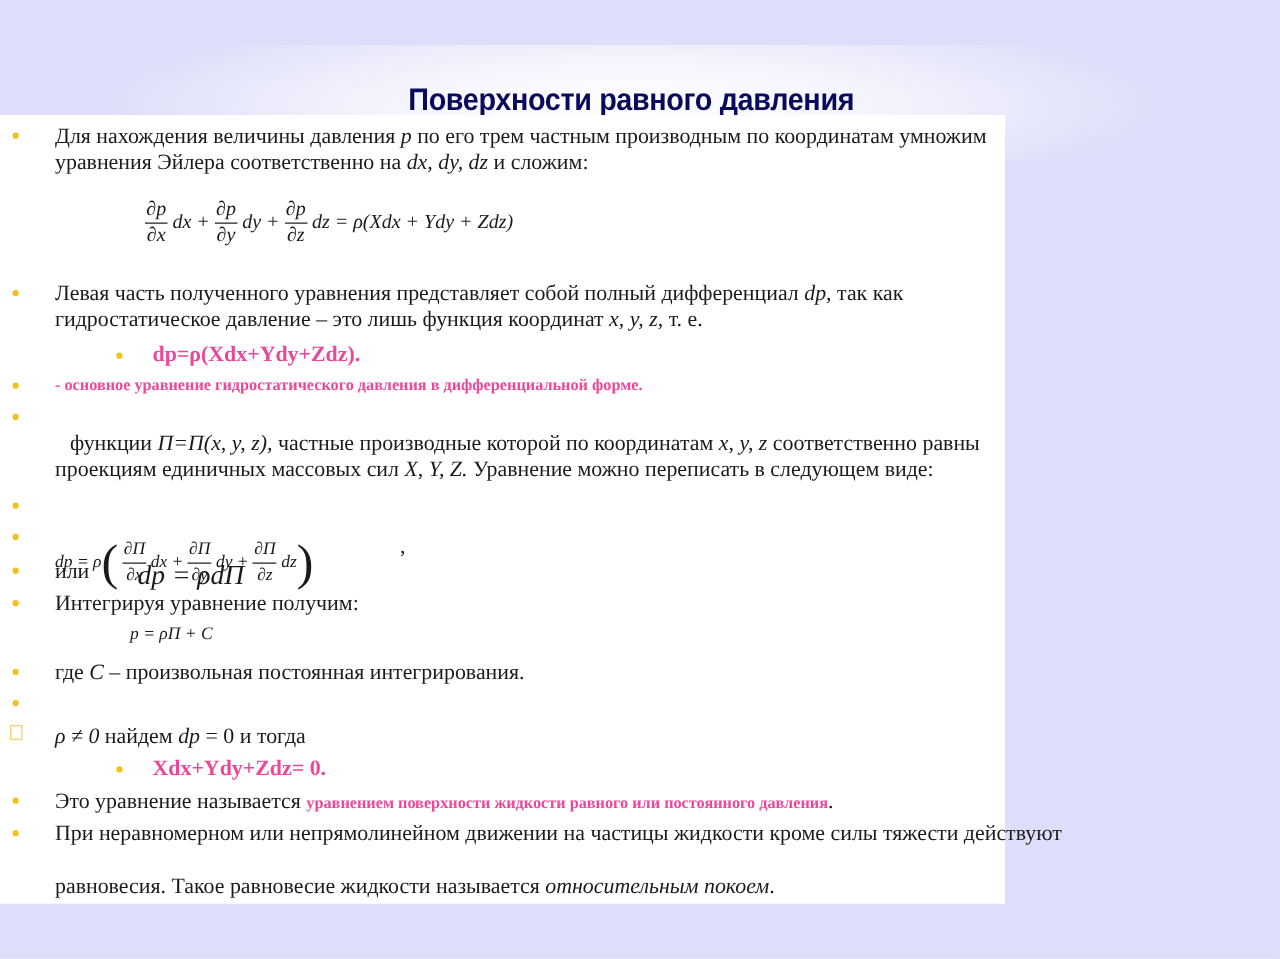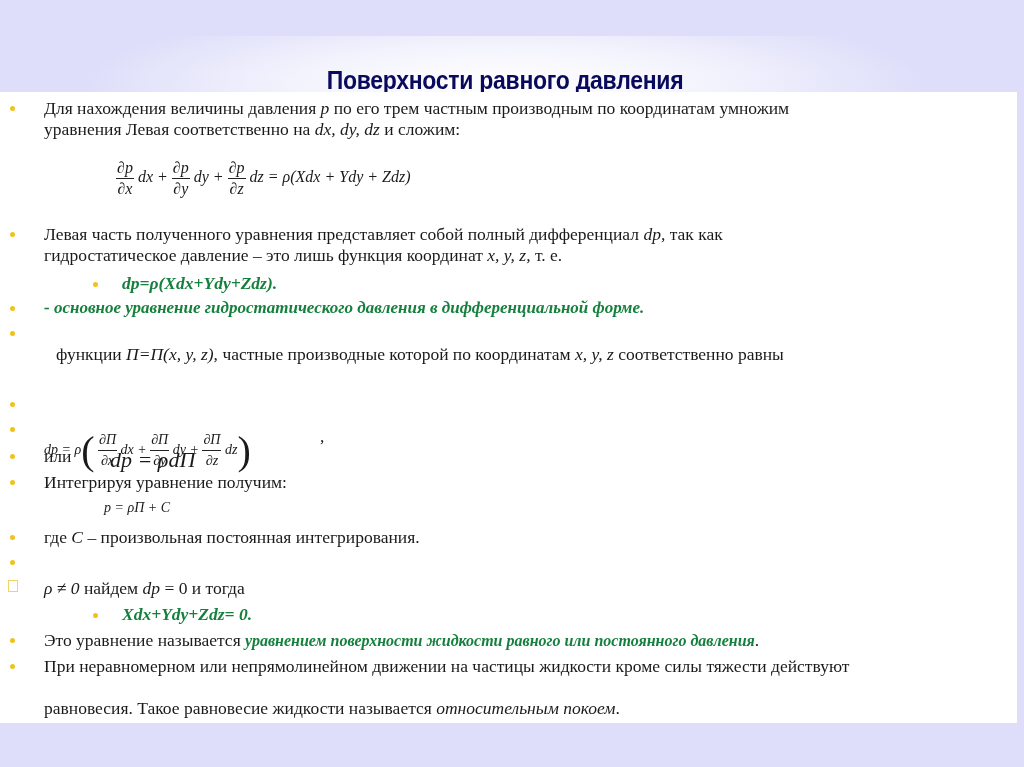--- a/index.html
+++ b/index.html
@@ -14,54 +14,54 @@
     background: radial-gradient(ellipse 420px 80px at 505px 48px, #ffffff 0%, #f3f3fd 50%, #dedefa 100%);
     margin-top: 36px;
   }
   .title {
     position: absolute; left: 0; top: 30px; width: 1010px; text-align: center;
     font-family: "Liberation Sans", sans-serif; font-weight: bold;
     font-size: 25px; color: #0a0a5c; letter-spacing: -0.3px;
     transform: scaleX(0.92);
   }
   .panel {
-    position: absolute; left: 0; top: 92px; width: 1017px; height: 631px;
+    position: absolute; left: 0; top: 92px; width: 804px; height: 631px;
     background: #ffffff;
   }
   .row { position: absolute; left: 0; font-size: 17.5px; color: #1a1a1a; line-height: 21px; white-space: nowrap; }
   .bullet {
     position: absolute; width: 5px; height: 5px; border-radius: 50%;
     background: #f2c21b;
   }
   .sqbullet {
     position: absolute; width: 10px; height: 12px; border: 1.5px solid #f2d36a; box-sizing: border-box;
   }
   i { font-style: italic; }
-  .blue { color: #15803d; font-weight: bold; font-style: italic; }
+  .blue { color: #ec4899; font-weight: bold; }
   .math { font-family: "Liberation Serif", serif; font-style: italic; }
   .frac { display: inline-block; vertical-align: middle; text-align: center; line-height: 20px; }
   .frac .num { display: block; border-bottom: 1px solid #222; padding: 0 1px; }
   .frac .den { display: block; }
   .big-paren { font-size: 40px; font-style: normal; vertical-align: middle; line-height: 40px; font-weight: 200; }
 </style>
 </head>
 <body>
 
 <div class="header">
   <div class="title">Поверхности равного давления</div>
 </div>
 
 <div class="panel">
 
   <div class="bullet" style="left:10px; top:14px;"></div>
   <div class="row" style="left:44px; top:6px;">
     <span>Для нахождения величины давления </span><i>p</i><span> по его трем частным производным по координатам умножим</span>
   </div>
   <div class="row" style="left:44px; top:27px;">
-    <span>уравнения Левая соответственно на </span><i>dx, dy, dz</i><span> и сложим:</span>
+    <span>уравнения Эйлера соответственно на </span><i>dx, dy, dz</i><span> и сложим:</span>
   </div>
 
   <div class="row math" style="left:116px; top:66px; font-size:16px;">
     <span class="frac"><span class="num">∂p</span><span class="den">∂x</span></span>
     <span>dx +</span>
     <span class="frac"><span class="num">∂p</span><span class="den">∂y</span></span>
     <span>dy +</span>
     <span class="frac"><span class="num">∂p</span><span class="den">∂z</span></span>
     <span>dz = ρ(Xdx + Ydy + Zdz)</span>
   </div>
@@ -71,25 +71,28 @@
     <span>гидростатическое давление – это лишь функция координат </span><i>x, y, z,</i><span> т. е.</span>
   </div>
   <div class="row" style="left:44px; top:132px;">
     <span>Левая часть полученного уравнения представляет собой полный дифференциал </span><i>dp,</i><span> так как</span>
   </div>
 
   <div class="bullet" style="left:93px; top:190px;"></div>
   <div class="row blue" style="left:122px; top:181px;">dp=ρ(Xdx+Ydy+Zdz).</div>
 
   <div class="bullet" style="left:10px; top:214px;"></div>
-  <div class="row blue" style="left:44px; top:205px; font-size:17px;">- основное уравнение гидростатического давления в дифференциальной форме.</div>
+  <div class="row blue" style="left:44px; top:205px; font-size:13px;">- основное уравнение гидростатического давления в дифференциальной форме.</div>
 
   <div class="bullet" style="left:10px; top:239px;"></div>
   <div class="row" style="left:56px; top:252px;">
     <span>функции </span><i>П=П(x, y, z),</i><span> частные производные которой по координатам </span><i>x, y, z</i><span>  соответственно равны</span>
+  </div>
+  <div class="row" style="left:44px; top:273px;">
+    <span>проекциям единичных массовых сил </span><i>X, Y, Z.</i><span> Уравнение можно переписать в следующем виде:</span>
   </div>
 
   <div class="bullet" style="left:10px; top:310px;"></div>
   <div class="bullet" style="left:10px; top:335px;"></div>
   <div class="row math" style="left:44px; top:302px; font-size:14px;margin-top:36px;">
     <span>dp = ρ</span><span class="big-paren">(</span>
     <span class="frac"><span class="num">∂П</span><span class="den">∂x</span></span>
     <span>dx +</span>
     <span class="frac"><span class="num">∂П</span><span class="den">∂y</span></span>
     <span>dy +</span>
@@ -116,21 +119,21 @@
   <div class="sqbullet" style="left:8px; top:488px;"></div>
   <div class="row" style="left:44px; top:486px;">
     <i>ρ ≠ 0</i><span> найдем </span><i>dp</i><span> = 0 и тогда</span>
   </div>
 
   <div class="bullet" style="left:93px; top:521px;"></div>
   <div class="row blue" style="left:122px; top:512px;">Xdx+Ydy+Zdz= 0.</div>
 
   <div class="bullet" style="left:10px; top:546px;"></div>
   <div class="row" style="left:44px; top:538px;">
-    <span>Это уравнение называется </span><span class="blue" style="font-size:16px;">уравнением поверхности жидкости равного или постоянного давления</span><span>.</span>
+    <span>Это уравнение называется </span><span class="blue" style="font-size:13px;">уравнением поверхности жидкости равного или постоянного давления</span><span>.</span>
   </div>
 
   <div class="bullet" style="left:10px; top:572px;"></div>
   <div class="row" style="left:44px; top:564px;">При неравномерном или непрямолинейном движении на частицы жидкости кроме силы тяжести действуют</div>
   <div class="row" style="left:44px; top:606px;">
     <span>равновесия. Такое равновесие жидкости называется </span><i>относительным покоем</i><span>.</span>
   </div>
 </div>
 
 </body></html>

